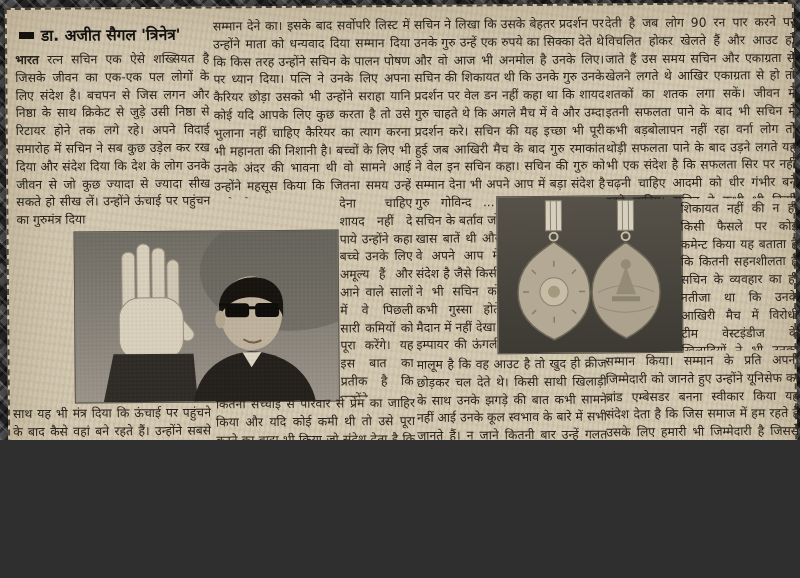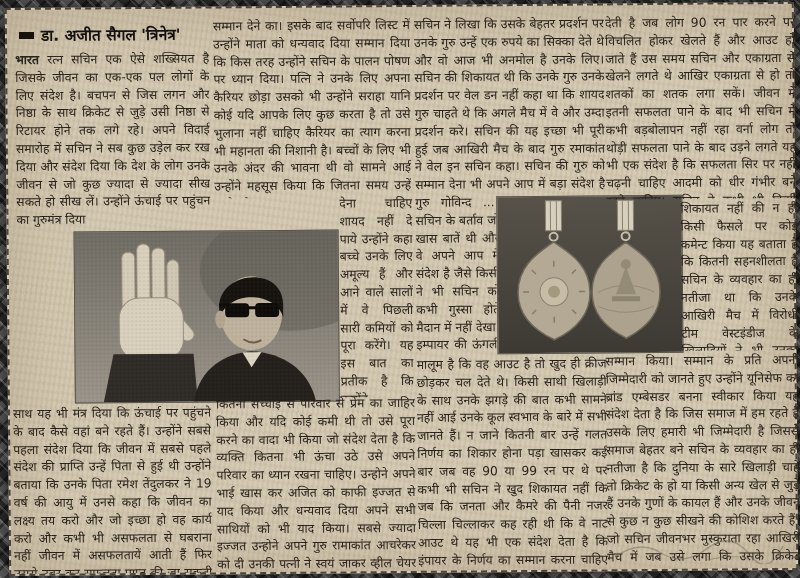--- a/index.html
+++ b/index.html
@@ -1,16 +1,16 @@
 <!DOCTYPE html>
 <html><head>
 <meta charset="utf-8">
 <style>
   html,body{margin:0;padding:0;background:#2f2f2f;}
-  .scene{position:relative;width:800px;height:578px;overflow:hidden;
+  .scene{position:relative;width:800px;height:440px;overflow:hidden;
     background-color:#3b3b3b;
     background-image:
       repeating-linear-gradient(45deg, rgba(255,255,255,.16) 0 2px, rgba(255,255,255,0) 2px 10px),
       repeating-linear-gradient(-45deg, rgba(0,0,0,.42) 0 3px, rgba(0,0,0,0) 3px 10px),
       repeating-linear-gradient(45deg, #565656 0 14px, #2a2a2a 14px 28px);
     font-family:"DejaVu Sans","Liberation Sans",sans-serif;}
   .paper{position:absolute;left:7px;top:5px;width:785px;height:564px;
     transform:rotate(-.45deg);transform-origin:50% 50%;
     background-color:#d3c8b1;
     background-image:

